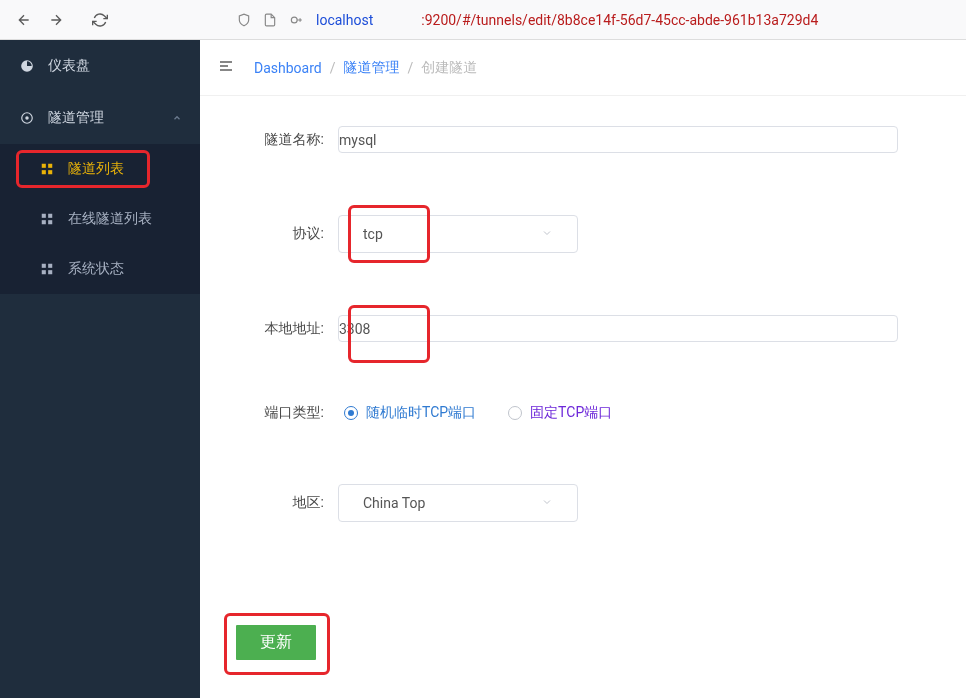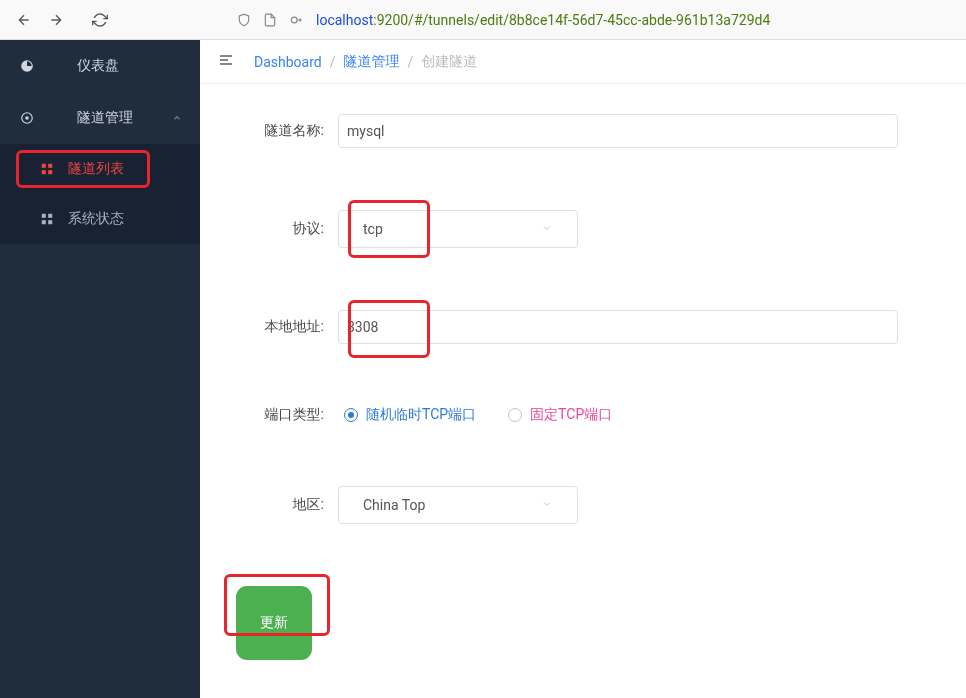--- a/index.html
+++ b/index.html
@@ -45,21 +45,21 @@
     .url-icon {
       width: 20px;
       display: flex;
       align-items: center;
       justify-content: center;
       color: #888;
       margin-right: 6px;
     }
     .url-icon svg { width: 14px; height: 14px; }
     .url-text .host { color: #1d4ed8; }
-    .url-text .path { color: #4d7c0f; }
+    .url-text .path { color: #b91c1c; padding-left: 48px; }
     .main {
       display: flex;
       height: calc(100% - 40px);
     }
     .sidebar {
       width: 200px;
       background: #1f2d3d;
       color: #a7b1c2;
       display: flex;
       flex-direction: column;
@@ -79,22 +79,22 @@
       height: 50px;
     }
     .sidebar-item .icon {
       width: 18px;
       margin-right: 12px;
       display: flex;
       align-items: center;
       justify-content: center;
     }
     .sidebar-item .icon svg { width: 14px; height: 14px; fill: currentColor; }
-    .sidebar-item.active { color: #ef4444; }
-    .sidebar-item.parent { color: #cfd6e0; gap: 29px; }
+    .sidebar-item.active { color: #eab308; }
+    .sidebar-item.parent { color: #cfd6e0; }
     .sidebar-item .chevron {
       margin-left: auto;
       color: #6b7a8f;
     }
     .sidebar-item .chevron svg { width: 10px; height: 10px; }
     .highlight-red {
       position: absolute;
       left: 16px;
       right: 50px;
       top: 6px;
@@ -140,25 +140,25 @@
       position: relative;
     }
     .form-label {
       width: 118px;
       text-align: right;
       color: #4a4a4a;
       font-size: 14px;
       padding-right: 14px;
     }
     .form-input {
-      height: 34px;
+      height: 27px;
       width: 560px;
       border: 1px solid #dcdfe6;
       border-radius: 4px;
-      padding: 0 8px;
+      padding: 0 0;
       font-size: 14px;
       color: #555;
       outline: none;
     }
     .form-select {
       height: 38px;
       width: 240px;
       border: 1px solid #dcdfe6;
       border-radius: 4px;
       padding: 0 24px;
@@ -193,43 +193,43 @@
       border-color: #2f7ad1;
     }
     .radio-item.checked .radio-circle::after {
       content: "";
       width: 6px;
       height: 6px;
       background: #2f7ad1;
       border-radius: 50%;
     }
     .radio-item.checked .radio-label { color: #2f7ad1; }
-    .radio-label { color: #ec4899; }
+    .radio-label { color: #6d28d9; }
     .field-highlight {
       position: absolute;
       left: 128px;
       top: -10px;
       width: 82px;
       height: 58px;
       border: 3px solid #e6262c;
       border-radius: 6px;
       pointer-events: none;
     }
     .submit-area {
       margin-top: auto;
       padding: 0 0 18px 16px;
       position: relative;
     }
     .btn-primary {
       background: #4caf50;
       color: #fff;
       border: none;
-      padding: 28px 24px;
-      font-size: 14px;
-      border-radius: 11px;
+      padding: 7px 24px;
+      font-size: 16px;
+      border-radius: 1px;
       cursor: pointer;
     }
     .submit-highlight {
       position: absolute;
       left: 4px;
       top: -12px;
       width: 106px;
       height: 62px;
       border: 3px solid #e6262c;
       border-radius: 6px;
@@ -314,20 +314,31 @@
             <rect x="3" y="14" width="7" height="7"></rect>
             <rect x="14" y="14" width="7" height="7"></rect>
           </svg>
       </span>
       <span>隧道列表</span>
       <div class="highlight-red"></div>
     </div>
 
 
 
+    <div class="sidebar-item sub">
+      <span class="icon">
+        <svg viewBox="0 0 24 24">
+            <rect x="3" y="3" width="7" height="7"></rect>
+            <rect x="14" y="3" width="7" height="7"></rect>
+            <rect x="3" y="14" width="7" height="7"></rect>
+            <rect x="14" y="14" width="7" height="7"></rect>
+          </svg>
+      </span>
+      <span>在线隧道列表</span>
+    </div>
 
     <div class="sidebar-item sub">
       <span class="icon">
         <svg viewBox="0 0 24 24">
             <rect x="3" y="3" width="7" height="7"></rect>
             <rect x="14" y="3" width="7" height="7"></rect>
             <rect x="3" y="14" width="7" height="7"></rect>
             <rect x="14" y="14" width="7" height="7"></rect>
           </svg>
       </span>

